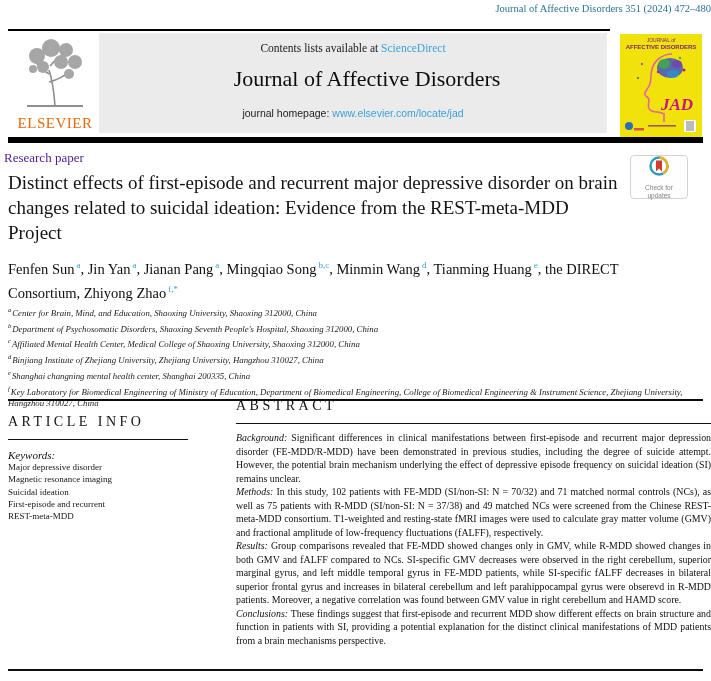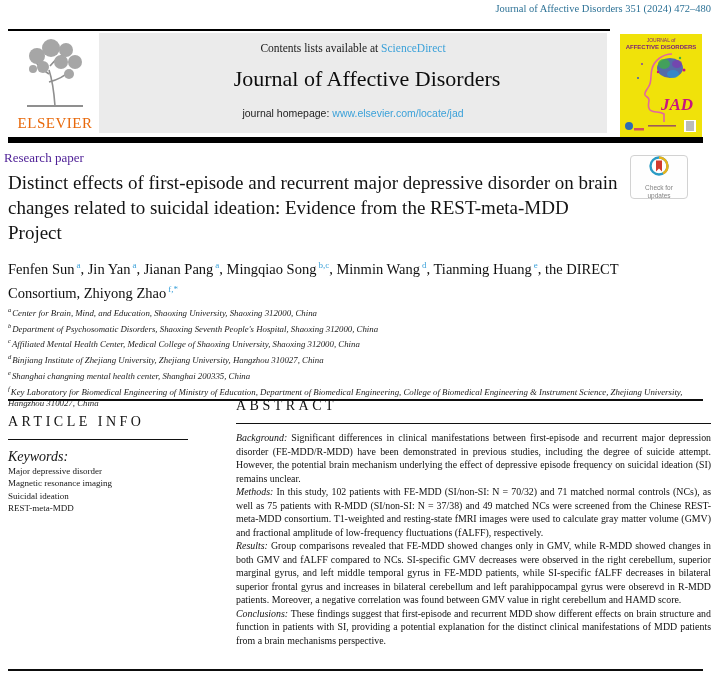--- a/index.html
+++ b/index.html
@@ -50,21 +50,21 @@
   .authors sup { color:#3ba1d9; font-size:9px; margin-left:2px; }
   .affils {
     position:absolute; left:8px; top:304px; width:698px;
     font-size:8.8px; font-style:italic; line-height:11.8px; color:#1c1c1c;
   }
   .affil sup { font-size:6.5px; margin-right:1px; }
   .rule-mid { position:absolute; left:8px; top:399px; width:695px; height:2px; background:#0d0d0d; }
   .col-heading { font-size:14px; letter-spacing:3.5px; color:#111; }
   .info-col { position:absolute; left:8px; top:414px; width:195px; }
   .info-rule { margin-top:9px; width:180px; height:1px; background:#111; }
-  .kw-label { margin-top:9px; font-size:14px; font-style:italic; }
+  .kw-label { margin-top:9px; font-size:11px; font-style:italic; }
   .kw { font-size:9px; line-height:12.3px; color:#161616; }
   .abs-col { position:absolute; left:228px; top:398px; width:475px;margin-left:8px; }
   .abs-rule { margin-top:9px; width:475px; height:1px; background:#111; }
   .abs-text { margin-top:7px; font-size:9.9px; line-height:13.5px; text-align:justify; color:#101010; }
   .abs-p { margin:0; }
   .abs-p i { font-style:italic; }
   .rule-bottom { position:absolute; left:8px; top:669px; width:695px; height:1.5px; background:#0d0d0d; }
 </style>
 </head>
 <body>
@@ -168,20 +168,21 @@
 
   <div class="rule-mid"></div>
 
   <div class="info-col">
     <div class="col-heading">ARTICLE INFO</div>
     <div class="info-rule"></div>
     <div class="kw-label">Keywords:</div>
     <div class="kw">Major depressive disorder</div>
     <div class="kw">Magnetic resonance imaging</div>
     <div class="kw">Suicidal ideation</div>
+    <div class="kw">First-episode and recurrent</div>
     <div class="kw">REST-meta-MDD</div>
   </div>
 
   <div class="abs-col">
     <div class="col-heading">ABSTRACT</div>
     <div class="abs-rule"></div>
     <div class="abs-text">
       <p class="abs-p"><i>Background:</i> <span>Significant differences in clinical manifestations between first-episode and recurrent major depression disorder (FE-MDD/R-MDD) have been demonstrated in previous studies, including the degree of suicide attempt. However, the potential brain mechanism underlying the effect of depressive episode frequency on suicidal ideation (SI) remains unclear.</span></p>
       <p class="abs-p"><i>Methods:</i> <span>In this study, 102 patients with FE-MDD (SI/non-SI: N = 70/32) and 71 matched normal controls (NCs), as well as 75 patients with R-MDD (SI/non-SI: N = 37/38) and 49 matched NCs were screened from the Chinese REST-meta-MDD consortium. T1-weighted and resting-state fMRI images were used to calculate gray matter volume (GMV) and fractional amplitude of low-frequency fluctuations (fALFF), respectively.</span></p>
       <p class="abs-p"><i>Results:</i> <span>Group comparisons revealed that FE-MDD showed changes only in GMV, while R-MDD showed changes in both GMV and fALFF compared to NCs. SI-specific GMV decreases were observed in the right cerebellum, superior marginal gyrus, and left middle temporal gyrus in FE-MDD patients, while SI-specific fALFF decreases in bilateral superior frontal gyrus and increases in bilateral cerebellum and left parahippocampal gyrus were obserevd in R-MDD patients. Moreover, a negative correlation was found between GMV value in right cerebellum and HAMD score.</span></p>

